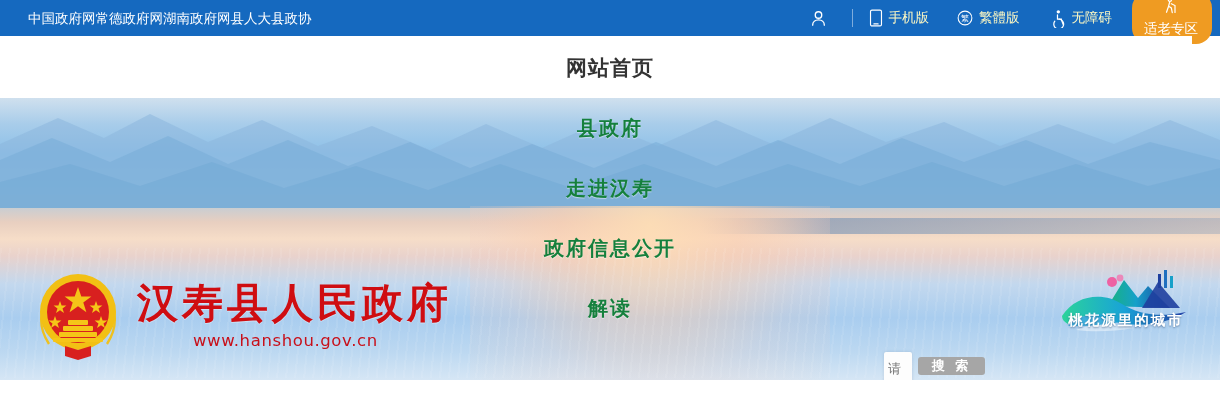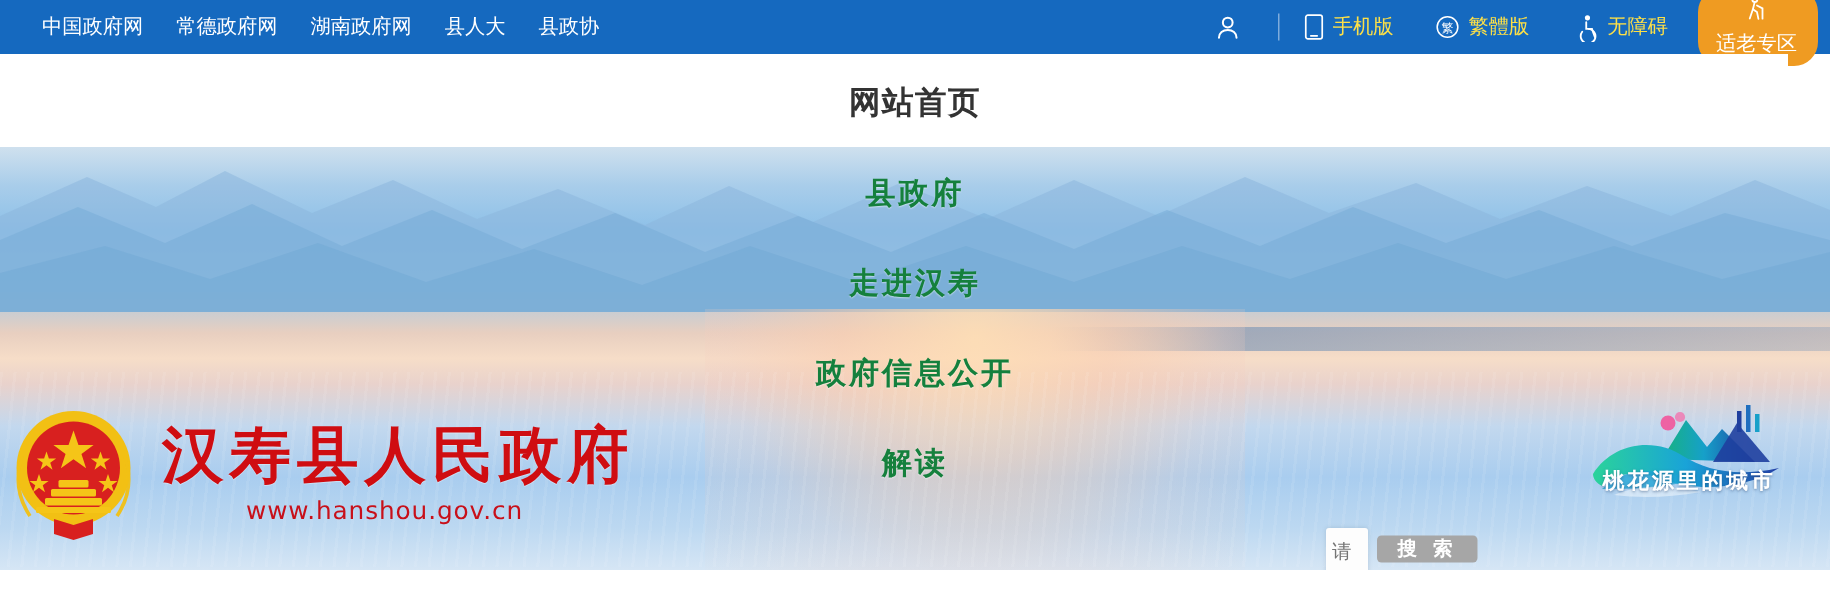--- a/index.html
+++ b/index.html
@@ -14,36 +14,36 @@
   
   .topbar {
     position: absolute; left: 0; top: 0;
     width: 1220px; height: 36px;
     background: #1569bf;
     display: flex; align-items: center;
     color: #ffffff;
   }
   .topbar-left {
     display: flex; align-items: center;
-    margin-left: 28px; gap: 22px;
+    margin-left: 28px; 
   }
   .topbar-left a {
     color: #ffffff; text-decoration: none;
     font-size: 13.5px; line-height: 36px;
     white-space: nowrap;
   }
   .topbar-right {
     position: absolute; right: 8px; top: 0;
     height: 36px;
     display: flex; align-items: center;
     gap: 0;
   }
   .tr-item {
     display: flex; align-items: center; gap: 6px;
-    font-size: 13.5px; color: #fde047;
+    font-size: 13.5px; color: #fef9c3;
     padding: 0 14px; height: 20px;
     white-space: nowrap;
   }
   .tr-divider {
     width: 1px; height: 18px;
     background: rgba(255,255,255,0.45);
     margin: 0 2px;
   }
   .tr-user { padding: 0 22px 0 12px; }
 
@@ -113,21 +113,21 @@
         rgba(255,255,255,0) 2px, rgba(255,255,255,0) 9px);
     opacity: .8;
   }
   .far-shore {
     position: absolute; left: 700px; top: 120px; width: 520px; height: 16px;
     background: linear-gradient(to right, rgba(120,150,185,0.0), rgba(105,140,180,0.55) 25%, rgba(120,150,185,0.35) 100%);
   }
 
   
   .brand {
-    position: absolute; left: 6px; top: 172px;
+    position: absolute; left: 35px; top: 172px;
     display: flex; align-items: center;
   }
   .emblem { width: 86px; height: 92px; position: relative; }
   .wordmark { margin-left: 16px; }
   .gov-name {
     font-size: 41px; font-weight: bold; color: #cf0d11;
     letter-spacing: 4px; line-height: 1.05;
     font-family: "DejaVu Sans", "Liberation Sans", sans-serif;
     text-shadow: 0 1px 0 rgba(255,255,255,0.35);
   }

